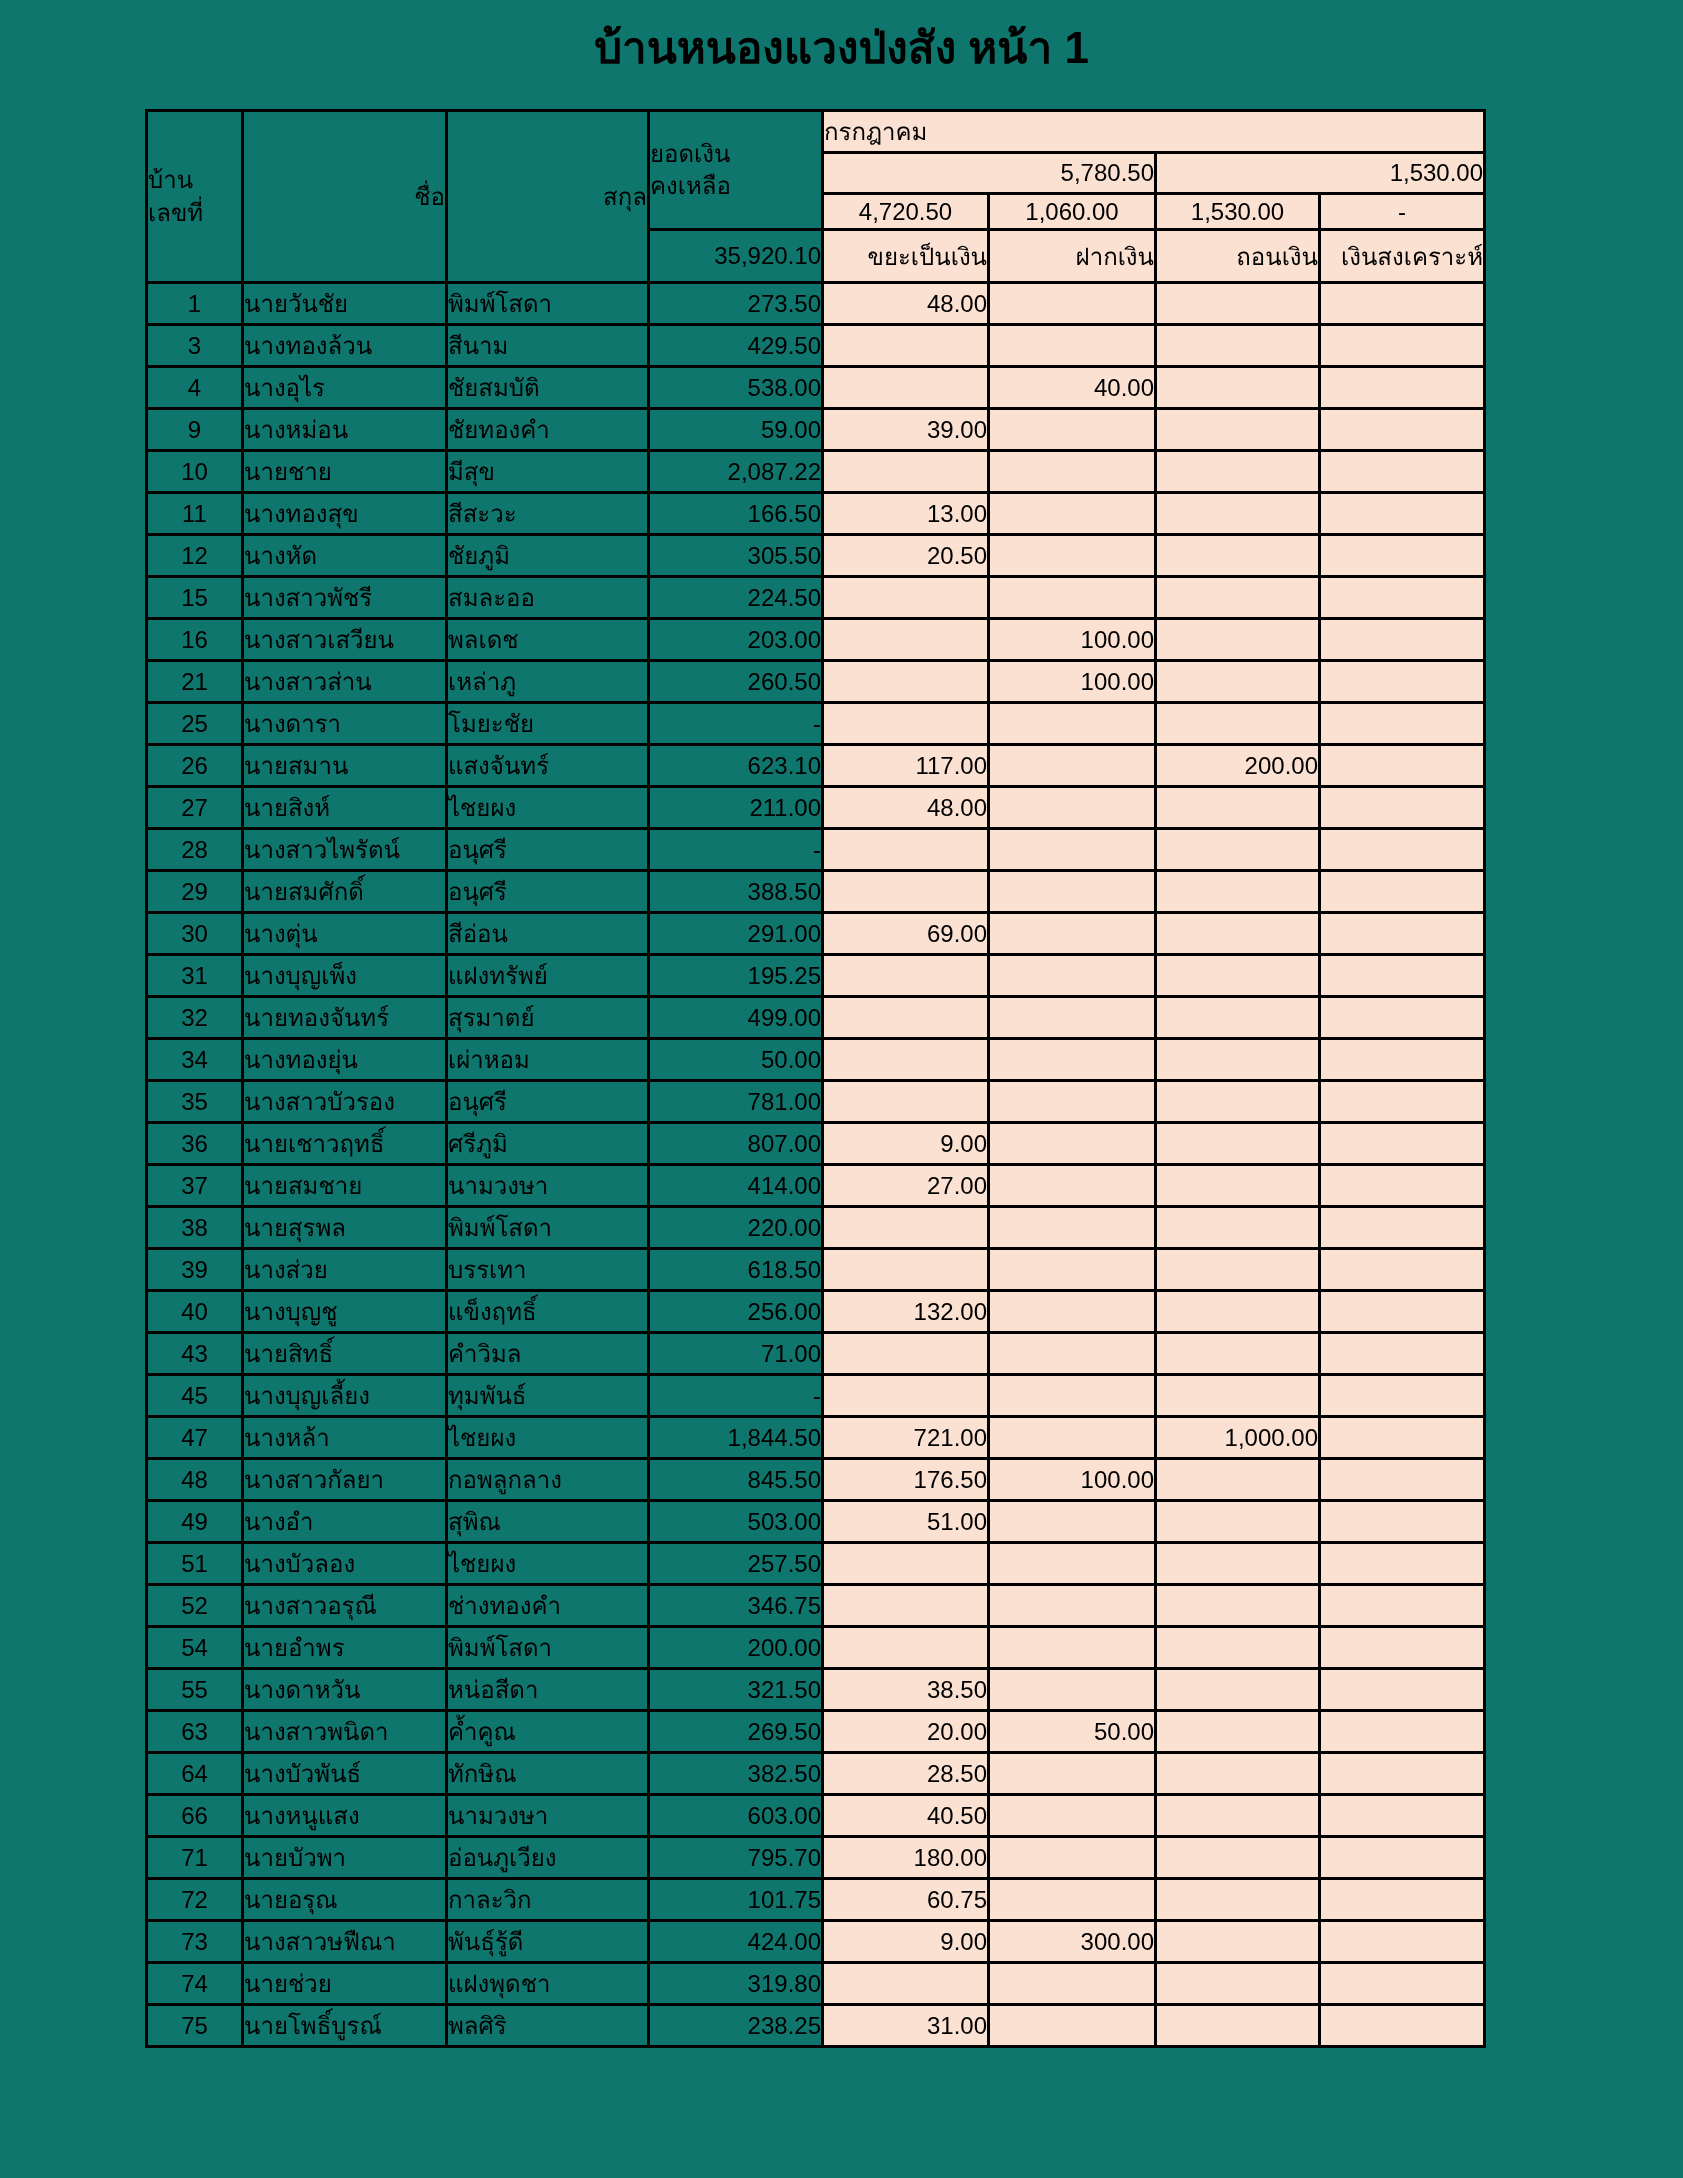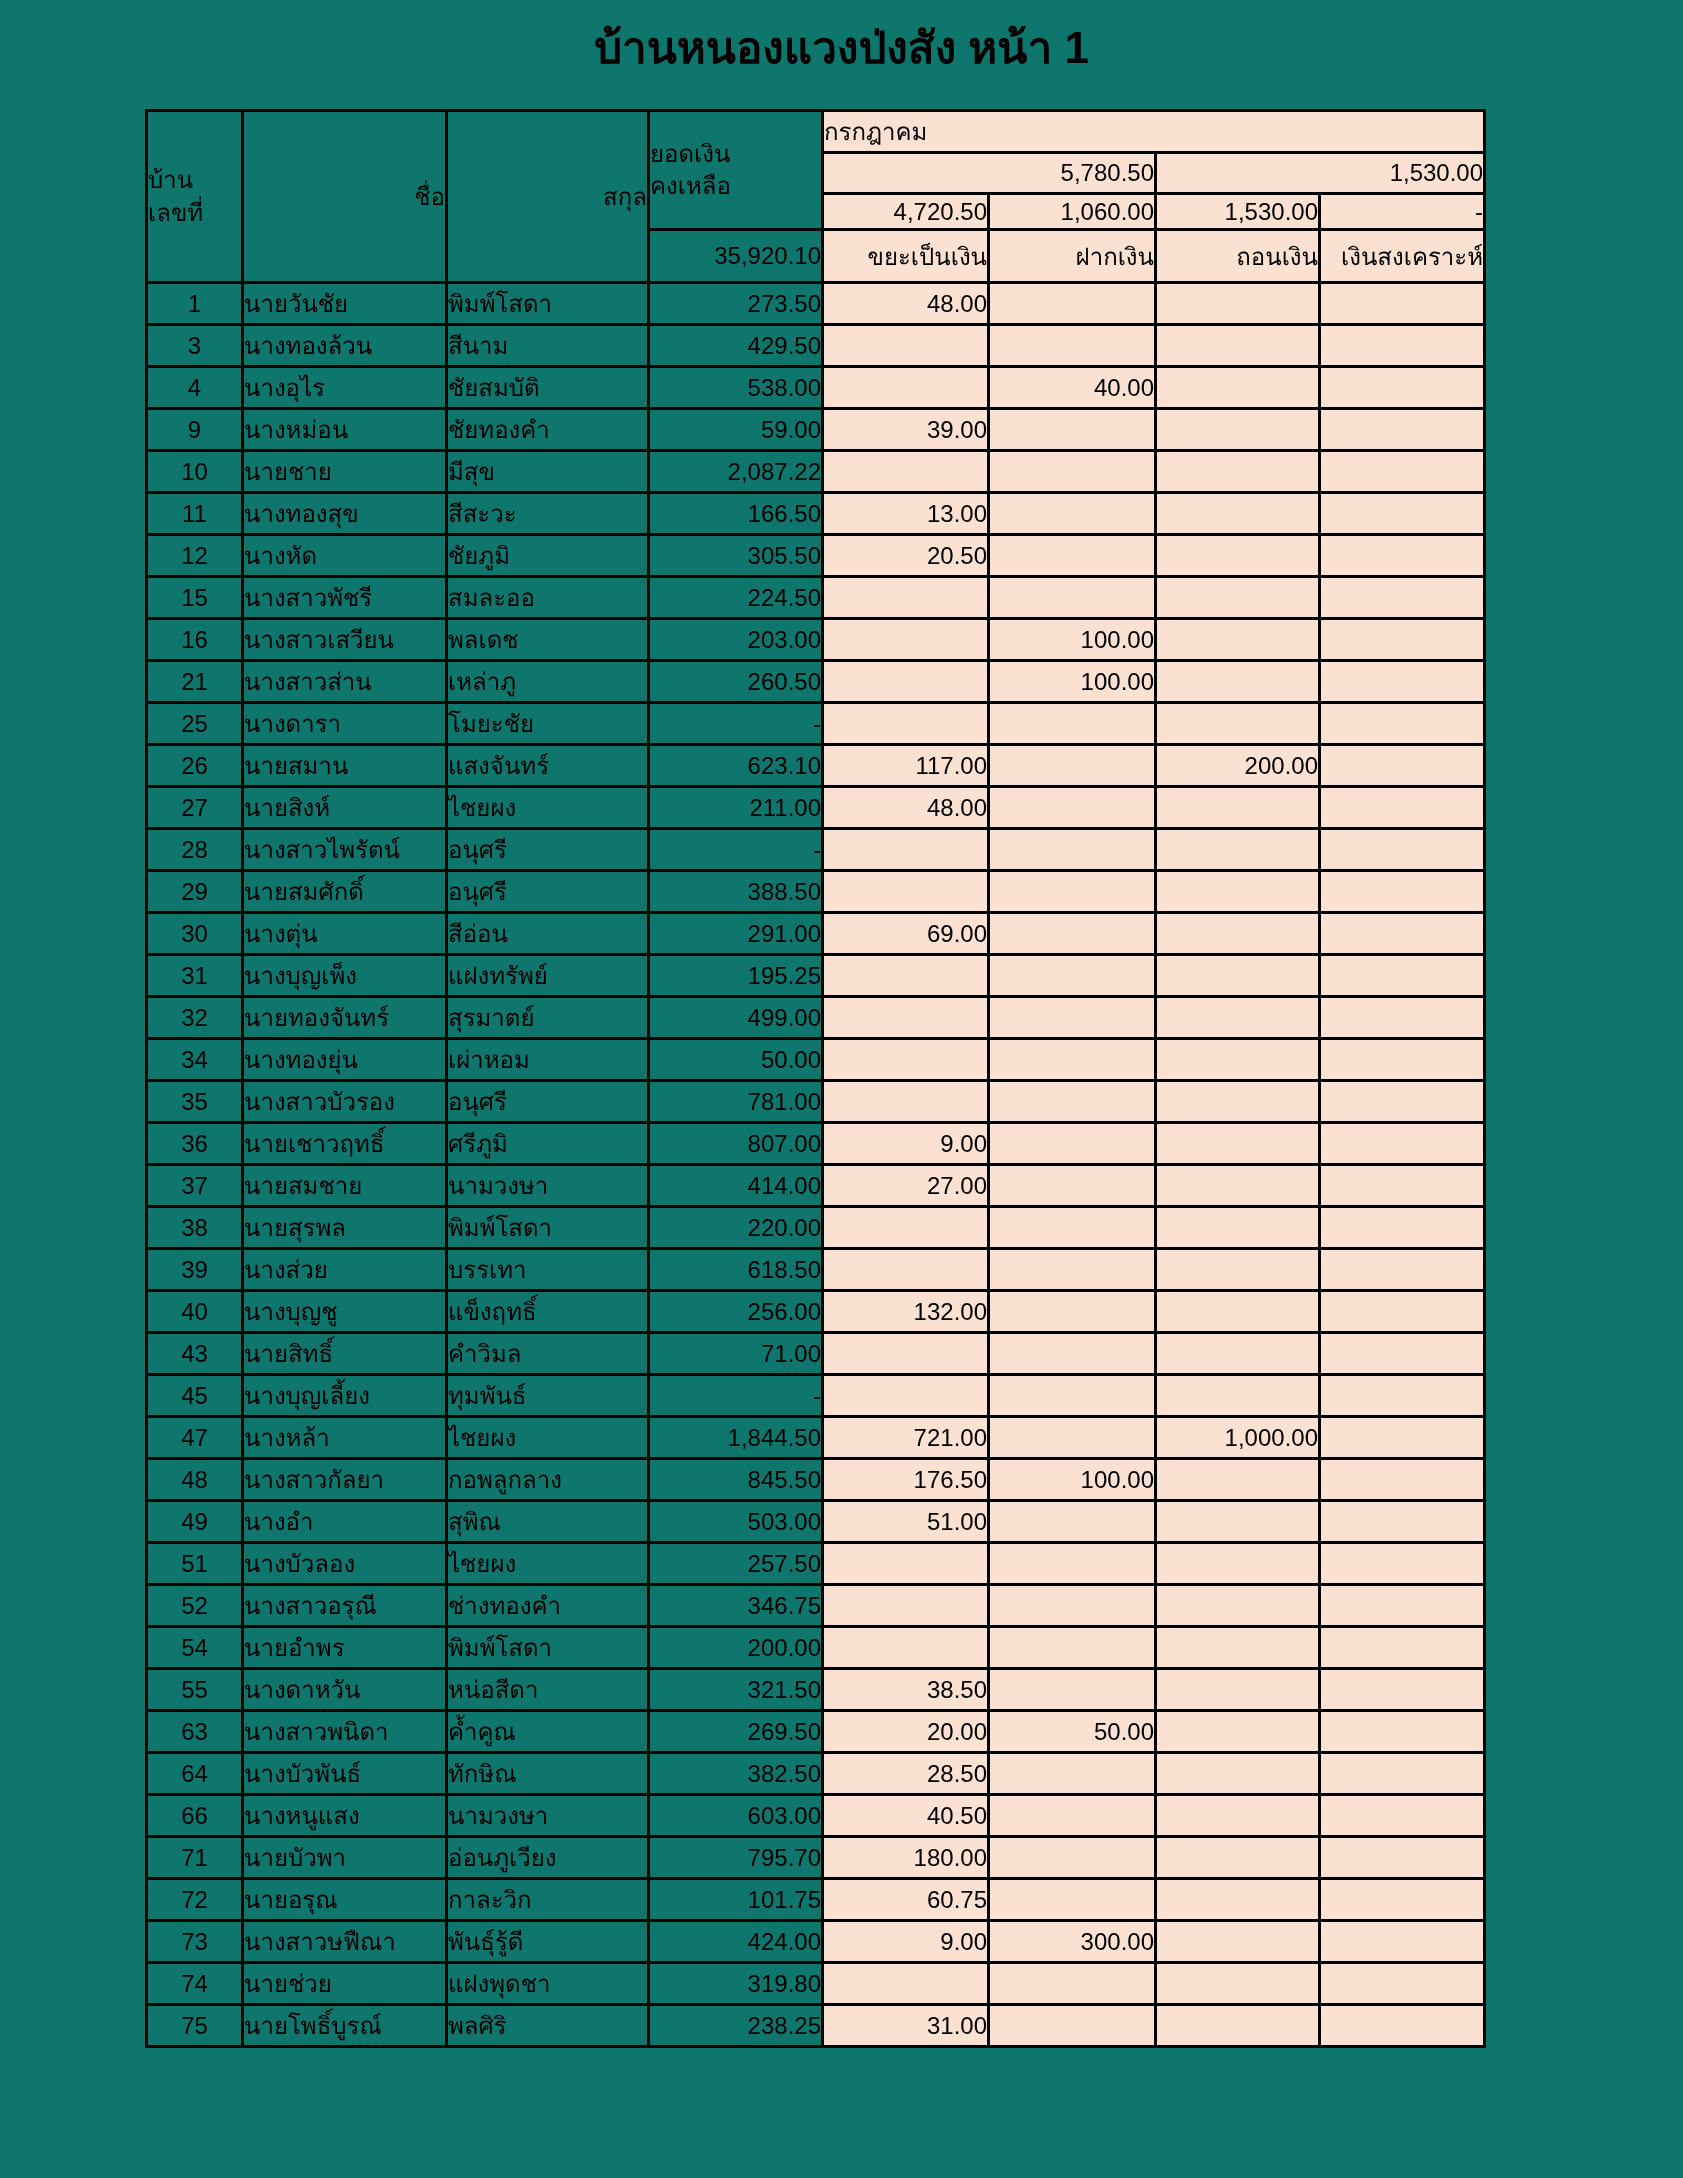--- a/index.html
+++ b/index.html
@@ -13,21 +13,21 @@
               font-weight:normal;vertical-align:middle;font-size:24px;
               padding:0;box-sizing:border-box;}
   .pink{background:var(--pink);}
   .num{text-align:right;padding-right:12px;}
   .dash{padding-right:44px;}
   .c-no{text-align:center;}
   .c-name,.c-surname{text-align:left;padding-left:9px;}
   tbody td{height:40px;}
   tr.hr1 th,tr.hr1 td{height:40px;}
   tr.hr2 td{height:41px;margin-top:48px;}
-  tr.hr3 td{height:36px;}
+  tr.hr3 td{height:36px;text-align:center;}
   tr.hr4 td,tr.hr4 th{height:53px;}
   .month{font-size:28px;text-align:left;}
   .bignum{font-size:28px;padding-right:16px;}
   .total{font-size:26px;margin-left:24px;}
   .twoline{white-space:pre-line;text-align:left;line-height:1.35;}
   .collabel{text-align:right;}
 </style>
 </head>
 <body>
 

